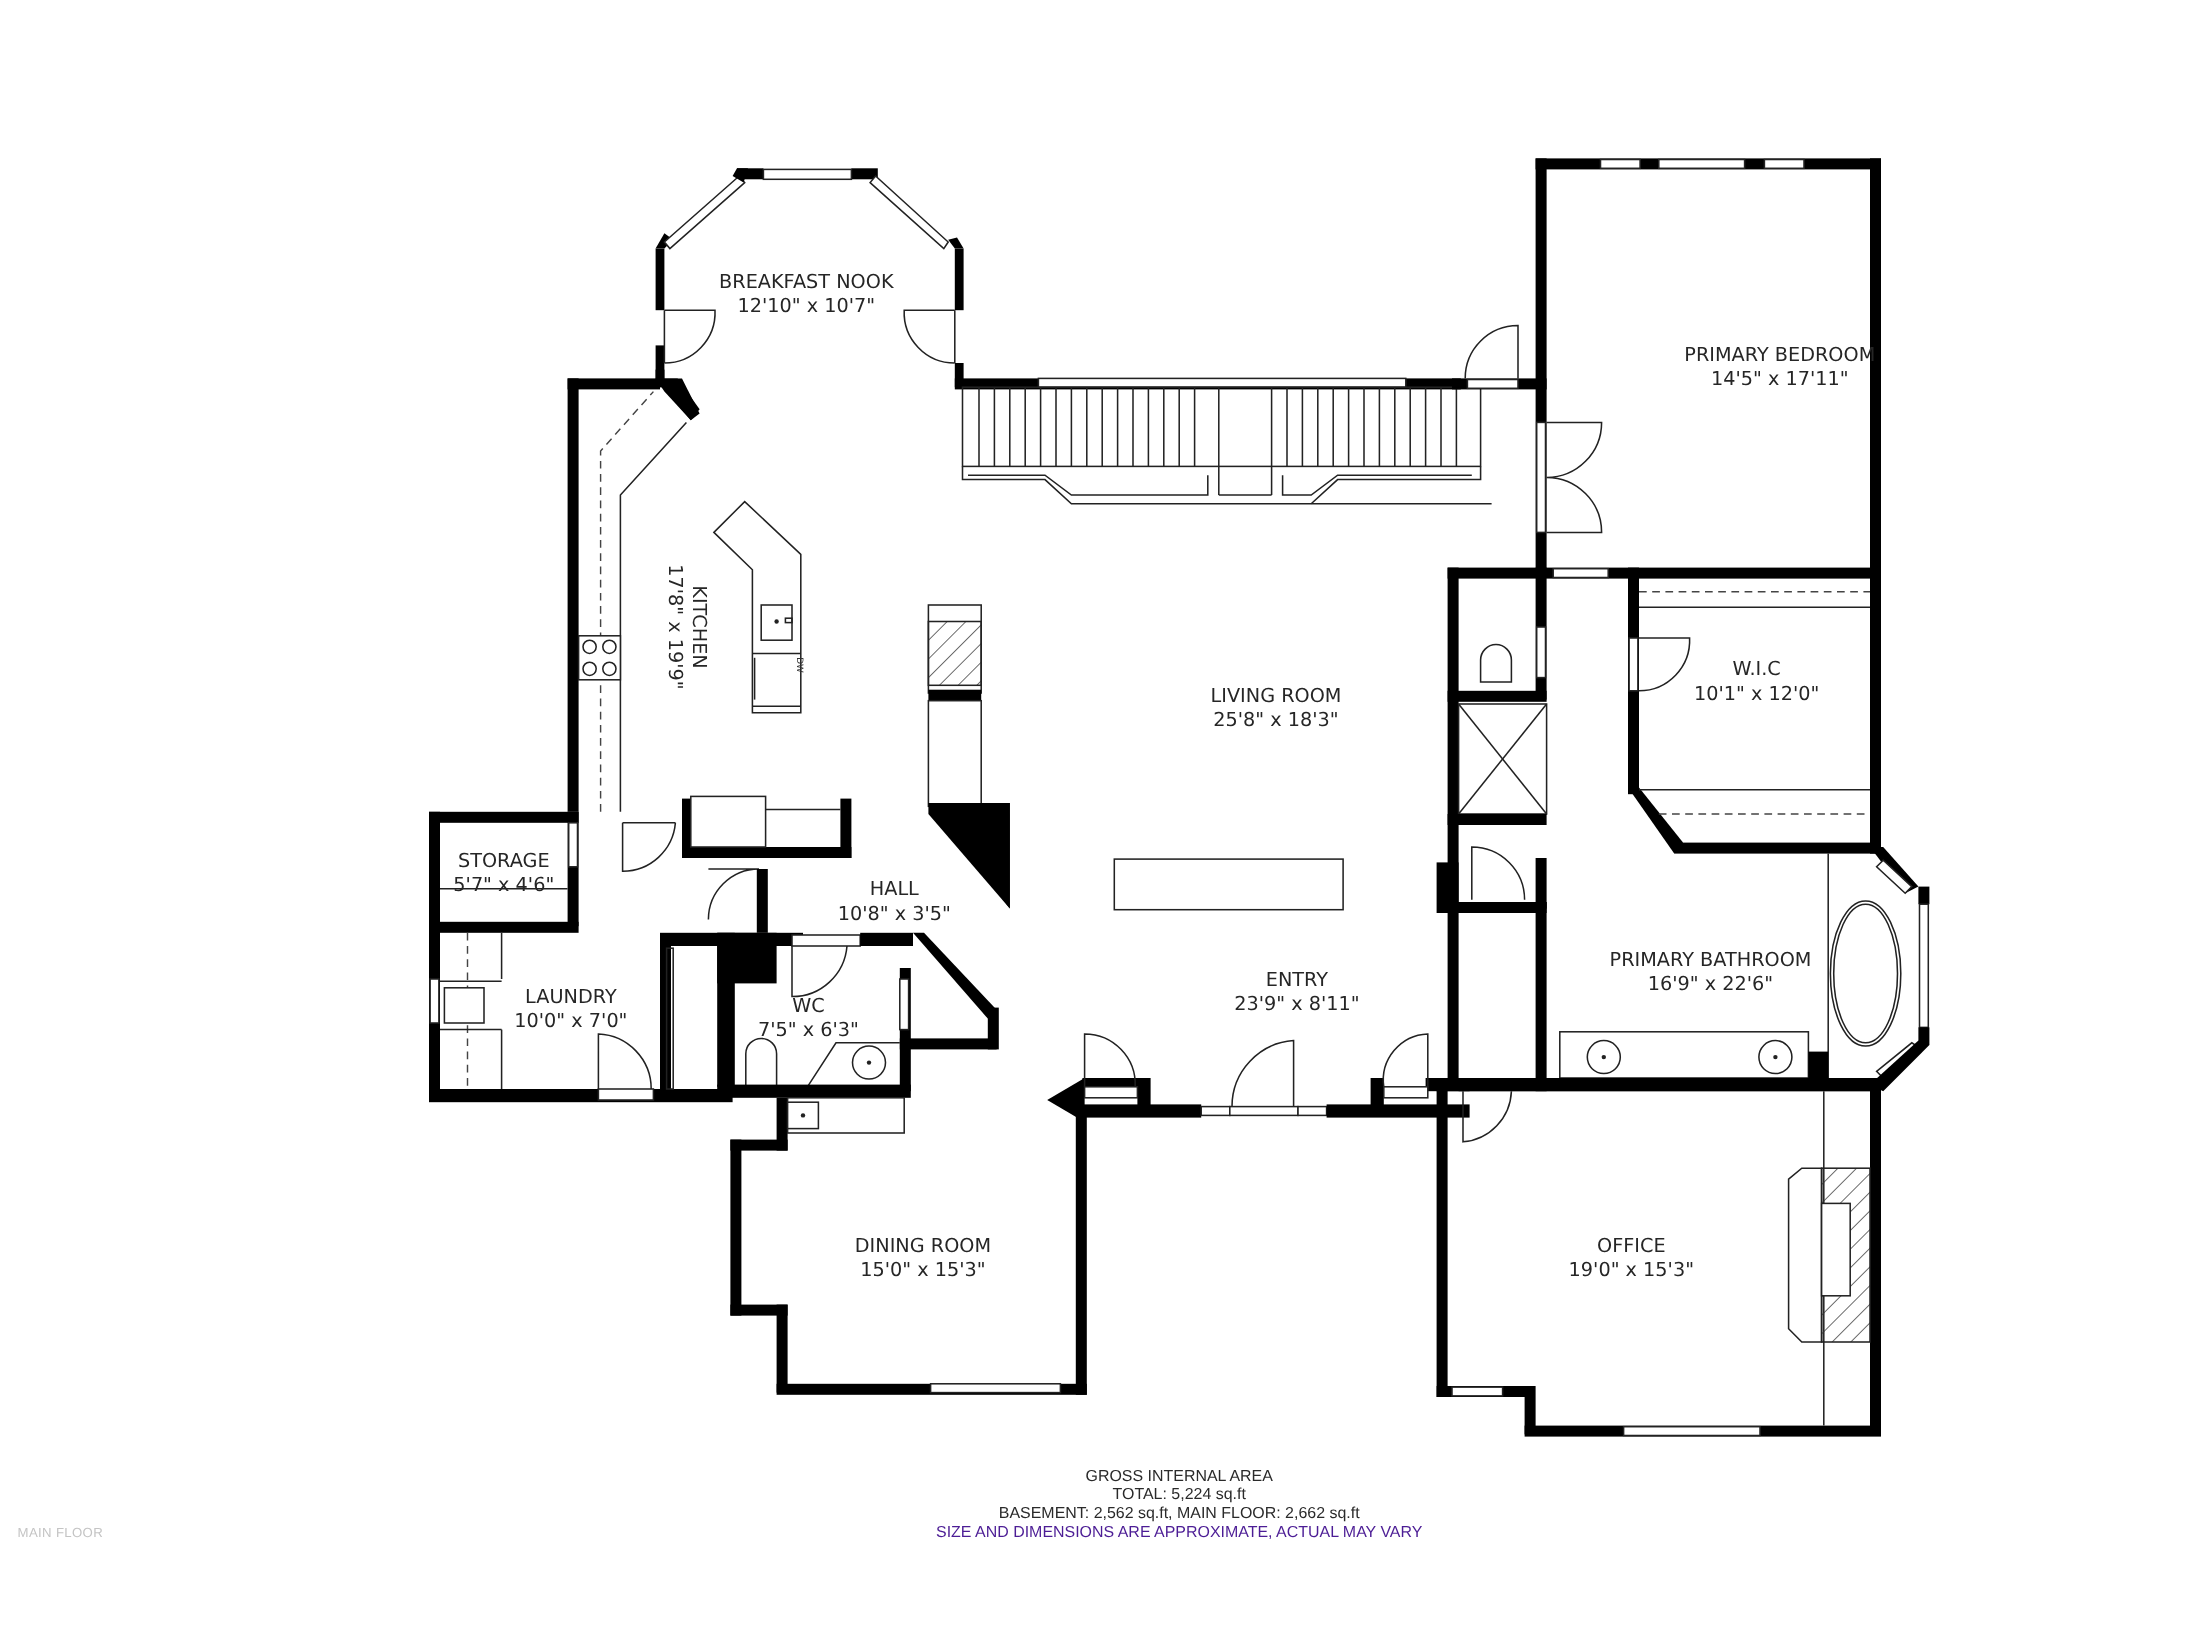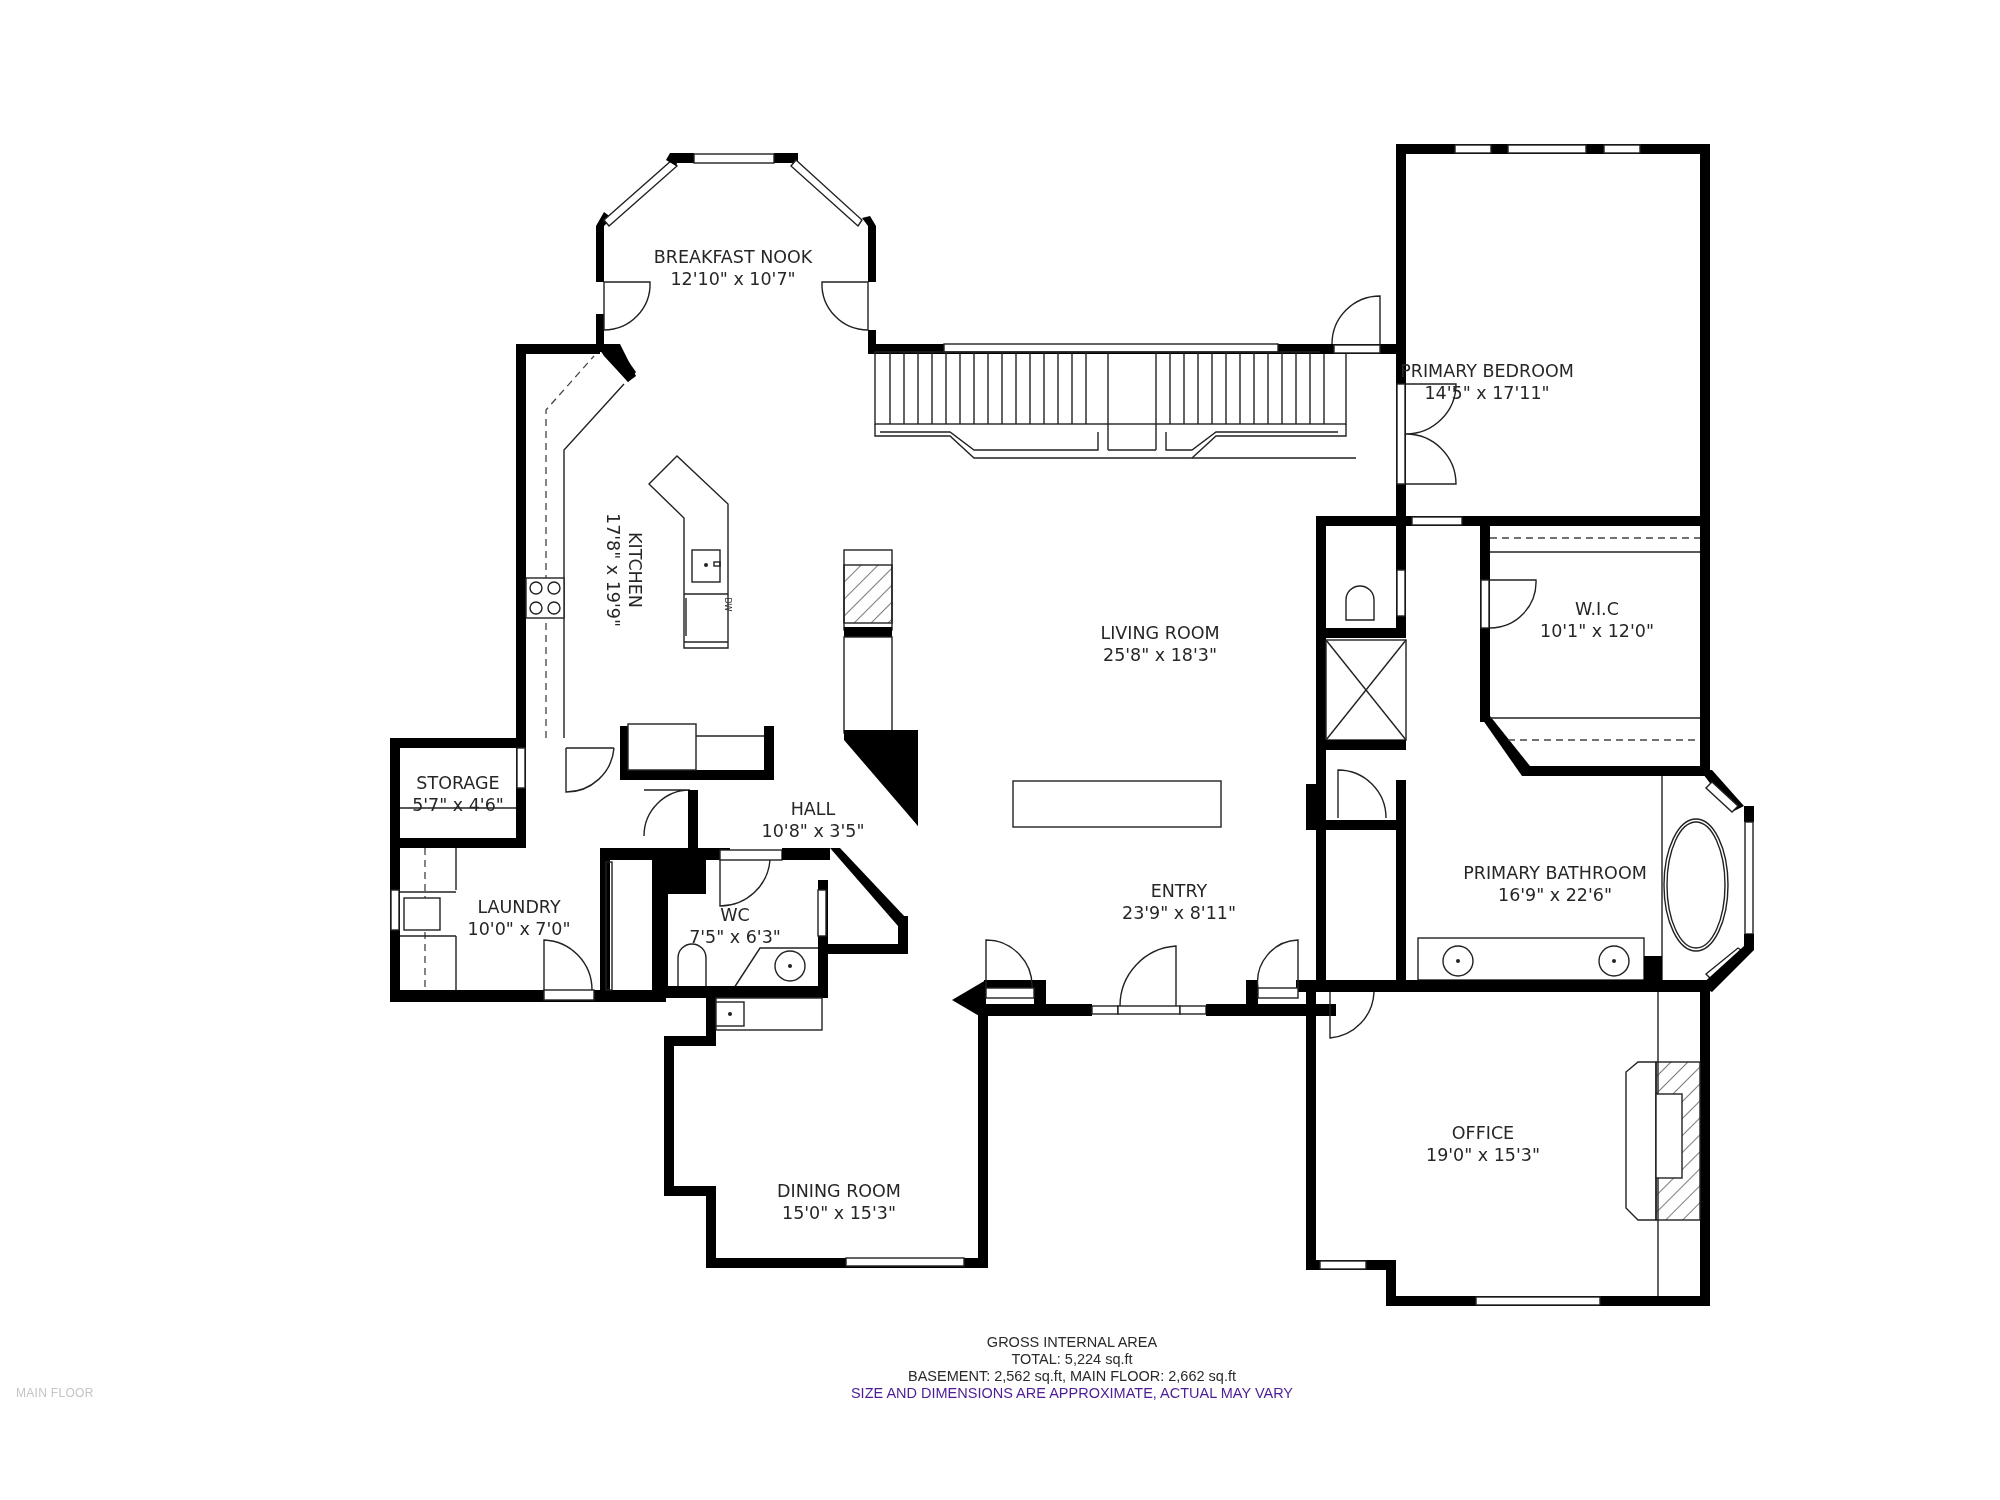--- a/index.html
+++ b/index.html
@@ -296,21 +296,21 @@
     <rect class="wall" x="1316" y="826" width="10" height="160"></rect>
     <rect class="wall" x="1396" y="780" width="10" height="46"></rect>
     <rect class="wall" x="1326" y="980" width="80" height="12"></rect>
   </g>
 </svg>
 
 <div class="label" style="left:733px;top:246px;">
   <span>BREAKFAST NOOK</span>
   <span>12'10" x 10'7"</span>
 </div>
-<div class="label" style="left:1487px;top:312px;margin-top:48px;">
+<div class="label" style="left:1618px;top:312px;">
   <span>PRIMARY BEDROOM</span>
   <span>14'5" x 17'11"</span>
 </div>
 <div class="label rot" style="left:624px;top:570px;">
   <span>KITCHEN</span>
   <span>17'8" x 19'9"</span>
 </div>
 <div class="label" style="left:1160px;top:622px;">
   <span>LIVING ROOM</span>
   <span>25'8" x 18'3"</span>
@@ -336,21 +336,21 @@
   <span>7'5" x 6'3"</span>
 </div>
 <div class="label" style="left:1179px;top:880px;">
   <span>ENTRY</span>
   <span>23'9" x 8'11"</span>
 </div>
 <div class="label" style="left:1555px;top:862px;">
   <span>PRIMARY BATHROOM</span>
   <span>16'9" x 22'6"</span>
 </div>
-<div class="label" style="left:839px;top:1180px;">
+<div class="label" style="left:839px;top:1122px;">
   <span>DINING ROOM</span>
   <span>15'0" x 15'3"</span>
 </div>
 <div class="label" style="left:1483px;top:1122px;">
   <span>OFFICE</span>
   <span>19'0" x 15'3"</span>
 </div>
 
 <div style="position:absolute;left:720px;top:600px;font-size:8px;color:#333;transform:rotate(90deg);">DW</div>
 

